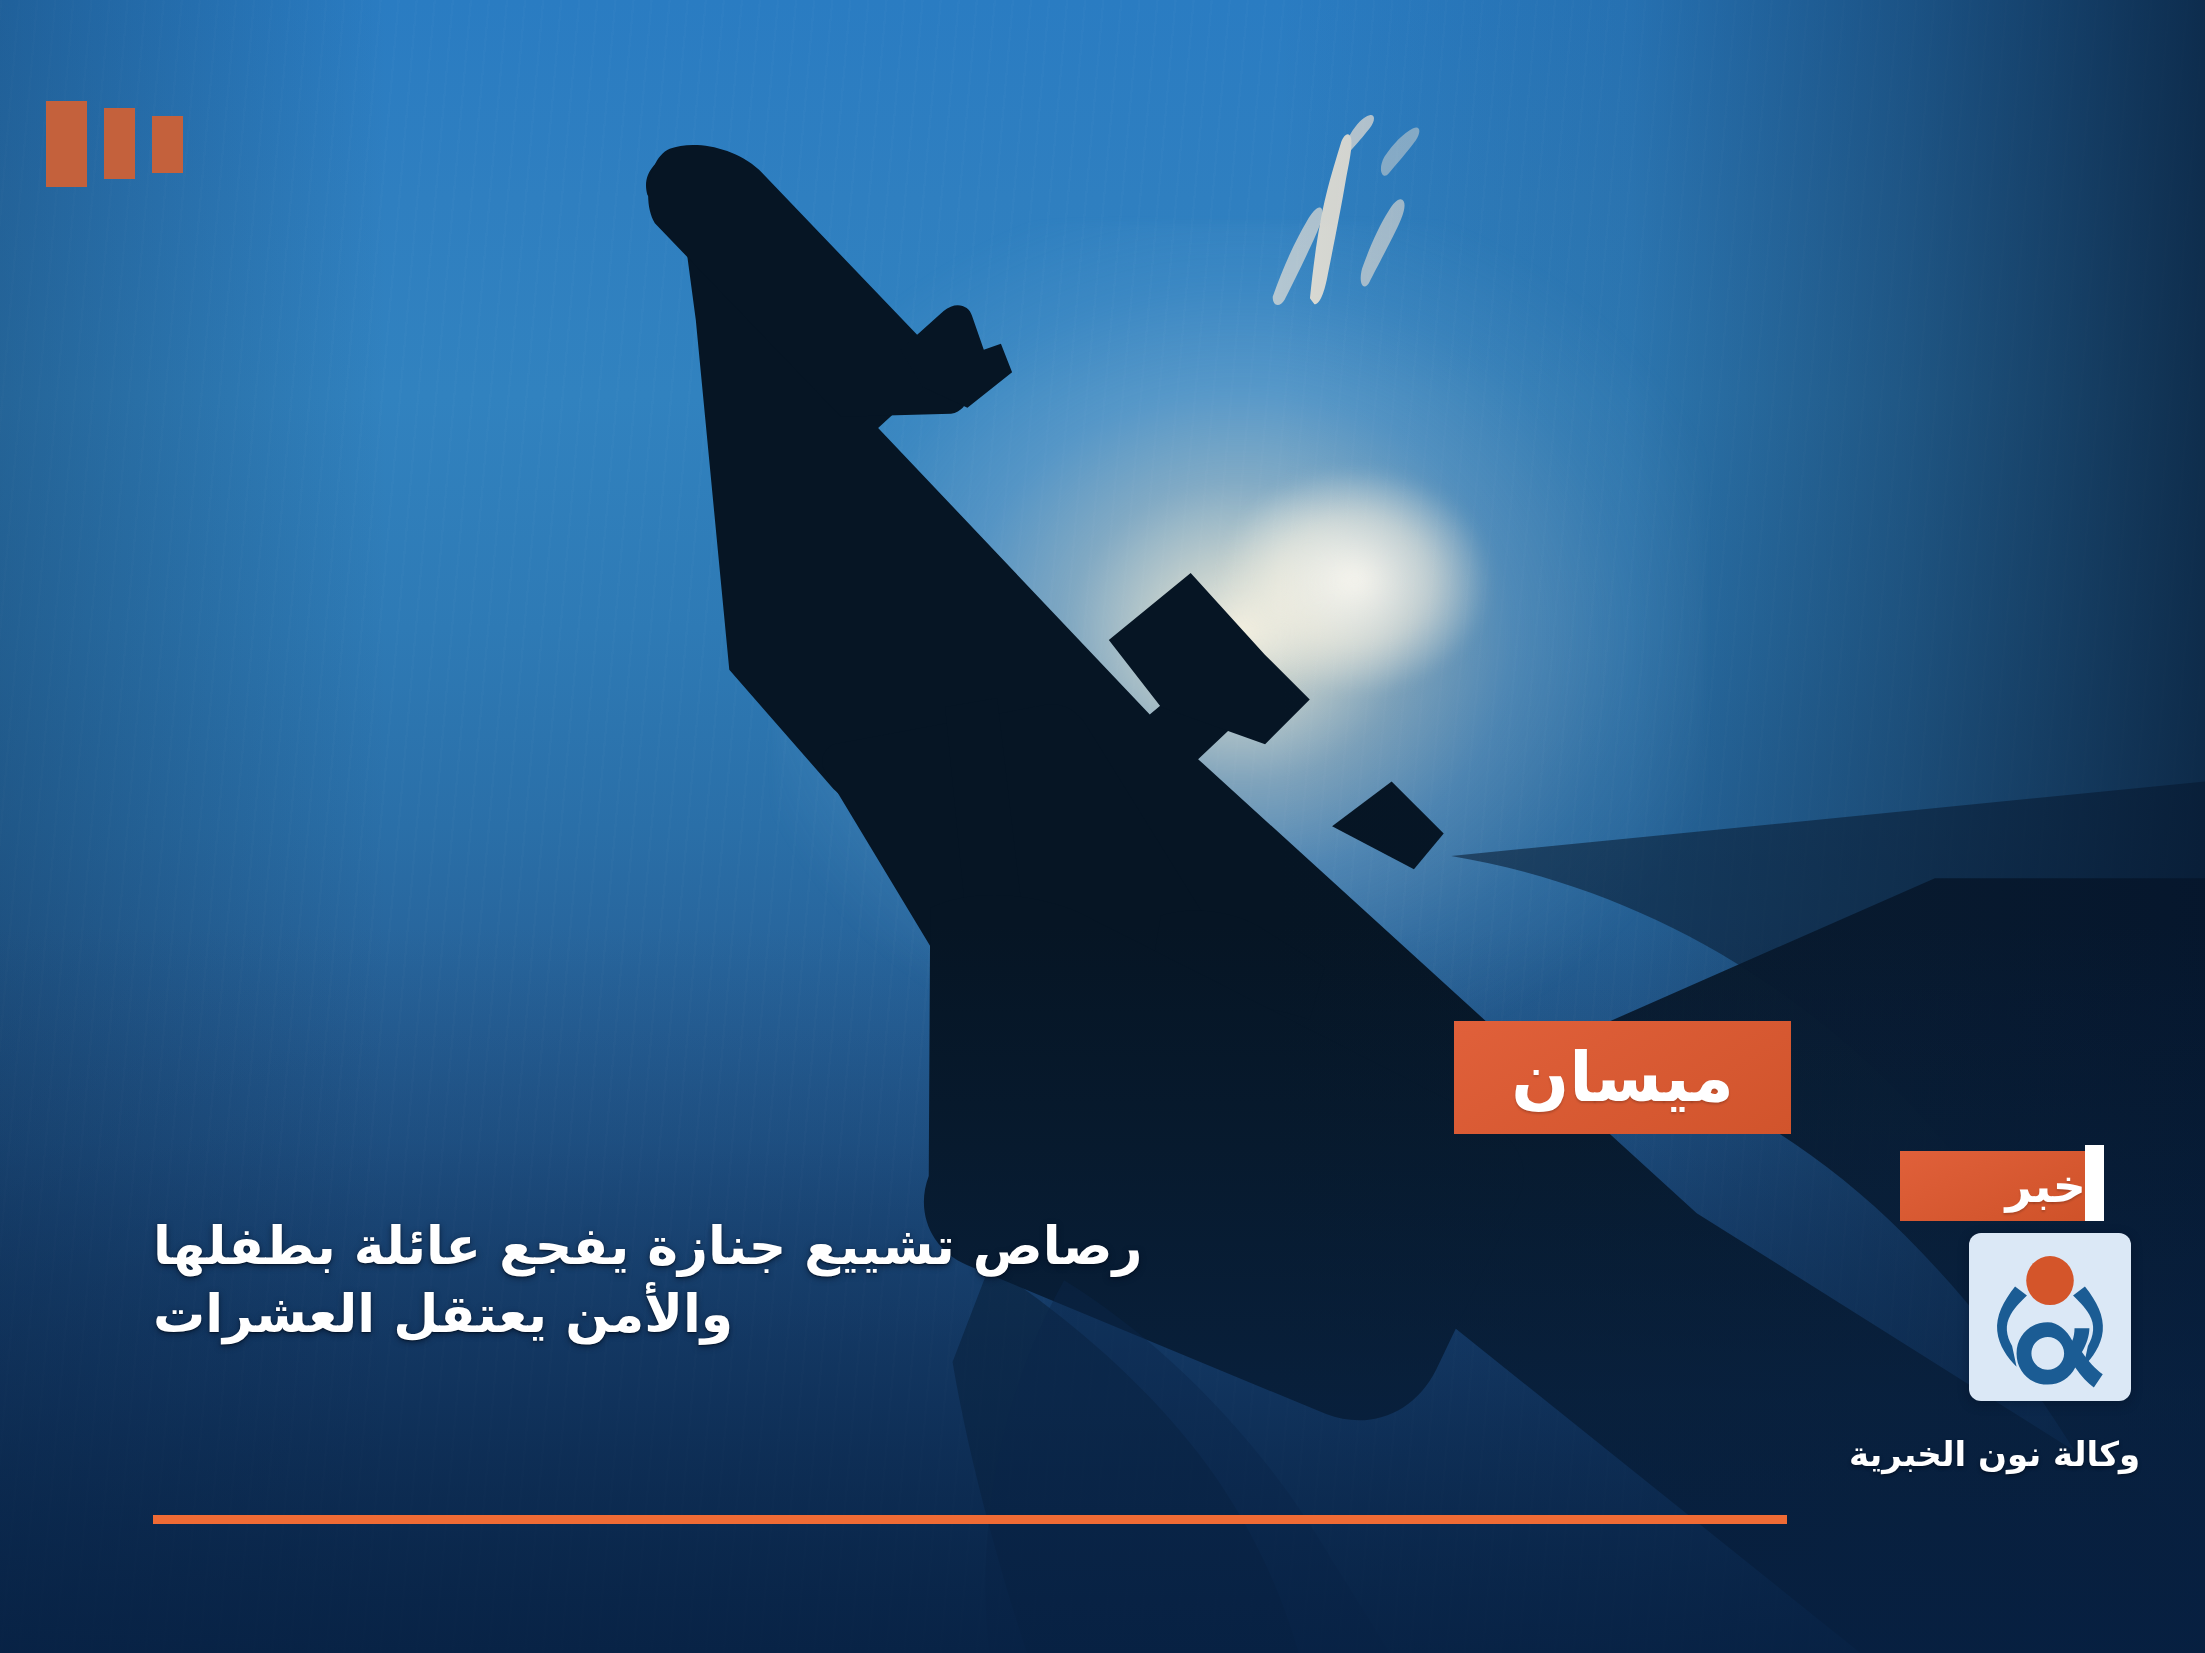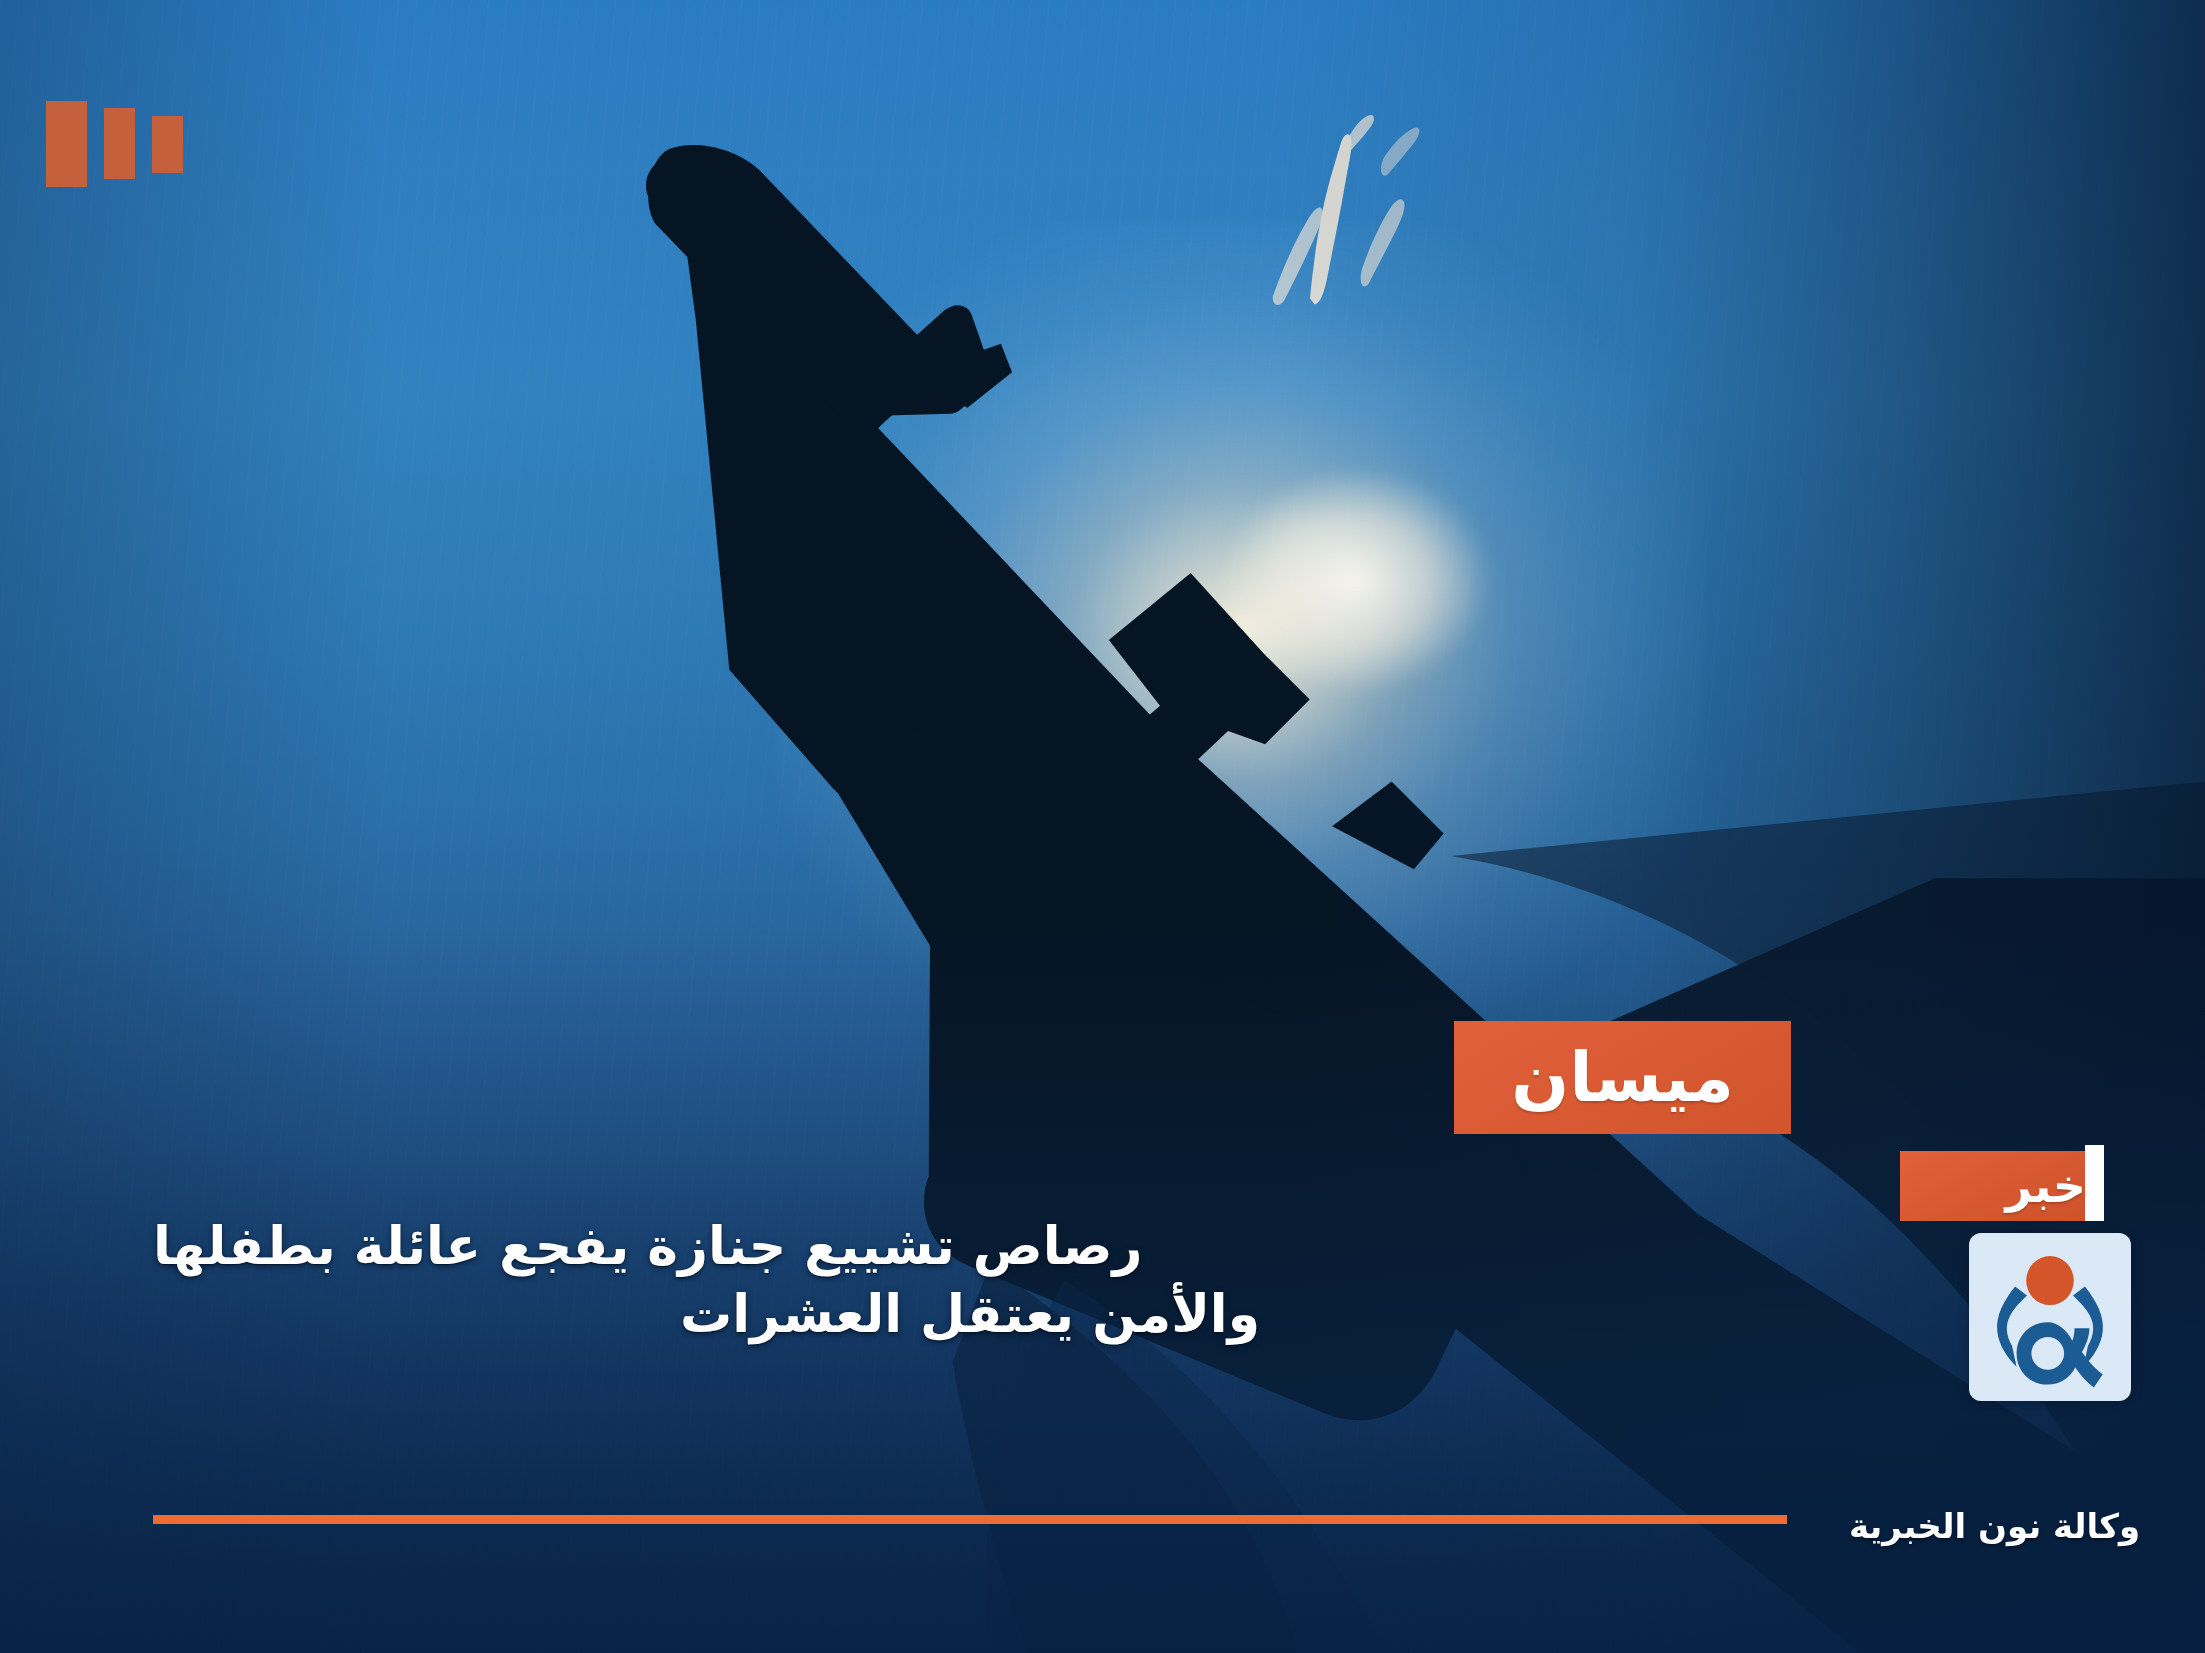--- a/index.html
+++ b/index.html
@@ -119,21 +119,21 @@
     text-align:left;
     color:#fff;
     font-size:52px;
     font-weight:700;
     line-height:1.30;
     direction:rtl;
     text-shadow:0 2.2px 6px rgba(0,12,30,.55), 0 0.7px 1.5px rgba(0,10,25,.6);
     white-space:nowrap;
   }
   .headline .ln{ display:block; }
-  .headline .ln2{ text-align:center; }
+  .headline .ln2{ text-align:left; }
 
   .rule{
     position:absolute;
     left:153px; top:1515px;
     width:1634px; height:9px;
     background:#ef6b35;
   }
 
   
   .khabar-wrap{
@@ -159,21 +159,21 @@
   .logo-card{
     position:absolute; left:1969px; top:1233px;
     width:162px; height:168px;
     background:#dbe8f6;
     border-radius:12px;
     box-shadow:0 3px 10.4px rgba(0,12,30,.35);
   }
   .logo-card svg{ display:block; width:100%; height:100%; }
 
   .agency-name{
-    position:absolute; left:1838px; top:1506px;
+    position:absolute; left:1838px; top:1434px;
     width:313px;
     text-align:center;
     color:#ffffff;
     font-size:34px;
     font-weight:700;
     line-height:1.2;
     direction:rtl;
     text-shadow:0 1.5px 3.7px rgba(0,10,25,.6);
   }
 </style>

